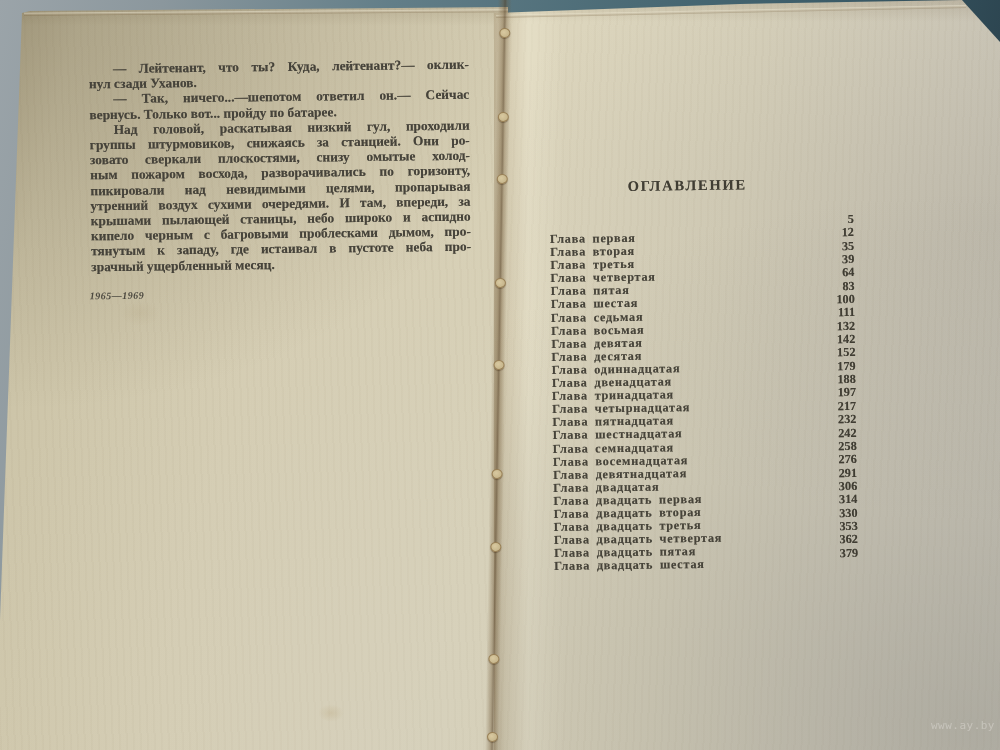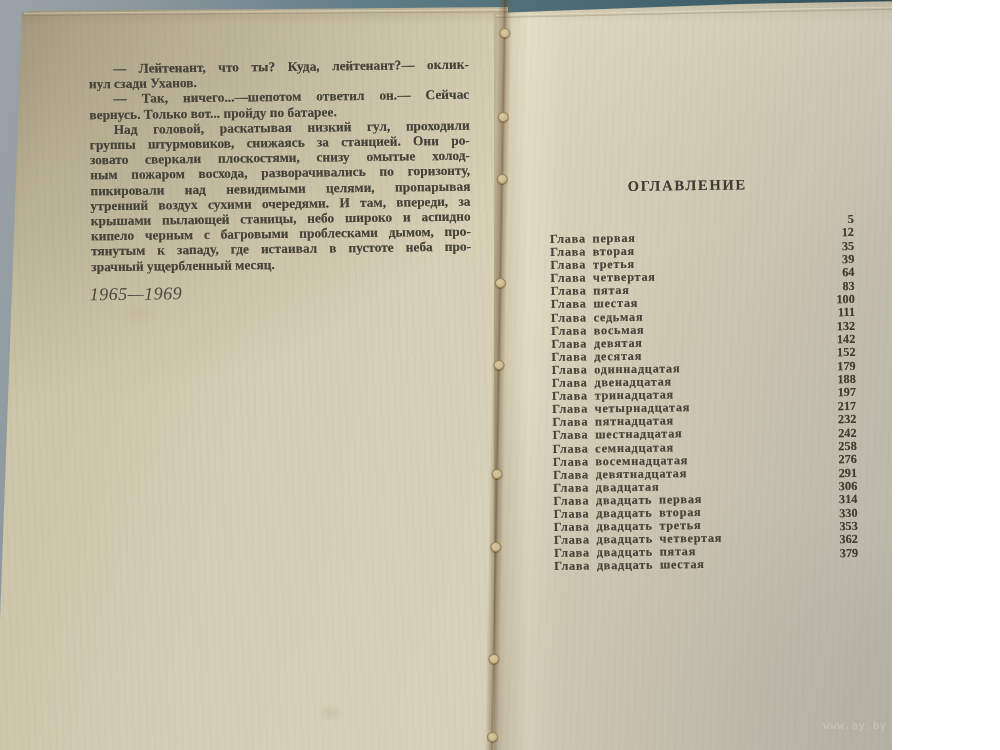--- a/index.html
+++ b/index.html
@@ -1,17 +1,17 @@
 <!DOCTYPE html>
 <html><head>
 <meta charset="utf-8">
 <style>
   html,body{margin:0;padding:0;}
   .stage{
-    position:relative; width:892px; height:750px; overflow:hidden;
+    position:relative; width:1000px; height:750px; overflow:hidden;
     background:linear-gradient(102deg,#9ba4a9 0%, #8b979d 14%, #627e88 34%,
                #4a6a75 55%, #3a5a66 74%, #2a414c 90%, #20333c 100%);
     font-family:"Liberation Serif","DejaVu Serif",serif;
   }
   
   .page{position:absolute; top:0; left:0; width:1000px; height:750px;}
   .page-left{
     clip-path:polygon(22px 13px, 30px 11px, 508px 7px, 508px 750px, 0px 750px, 0px 620px);
     background:
       radial-gradient(ellipse at 2% 2%, rgba(80,68,42,.28), transparent 38%),
@@ -55,22 +55,22 @@
   .lwrap{position:absolute; inset:0; transform:rotate(-0.7deg); transform-origin:280px 160px;}
   .ltext{
     position:absolute; left:90px; top:59px; width:380px;
     font-weight:bold; font-size:13.4px; line-height:15.2px;
     color:#46433a; text-shadow:0 0 .5px rgba(70,66,58,.55);
   }
   .bline{text-align:justify; text-align-last:justify;}
   .bline.pend{text-align-last:left;}
   .bline.ind{text-indent:24px;}
   .ldate{
-    position:absolute; left:88px; top:282px;
-    font-style:italic; font-weight:normal; font-size:18px; color:#4c4940;
+    position:absolute; left:88px; top:288px;
+    font-style:italic; font-weight:bold; font-size:10px; color:#4c4940;
     letter-spacing:.5px;
   }
   
   .rwrap{position:absolute; inset:0; transform:rotate(-0.75deg); transform-origin:700px 390px;}
   .toc-title{
     position:absolute; left:588px; top:177px; width:204px; text-align:center;
     font-weight:bold; font-size:14.5px; letter-spacing:1.8px; color:#403d33;
     text-shadow:0 0 .5px rgba(64,61,51,.5);
   }
   .toc-labels{

